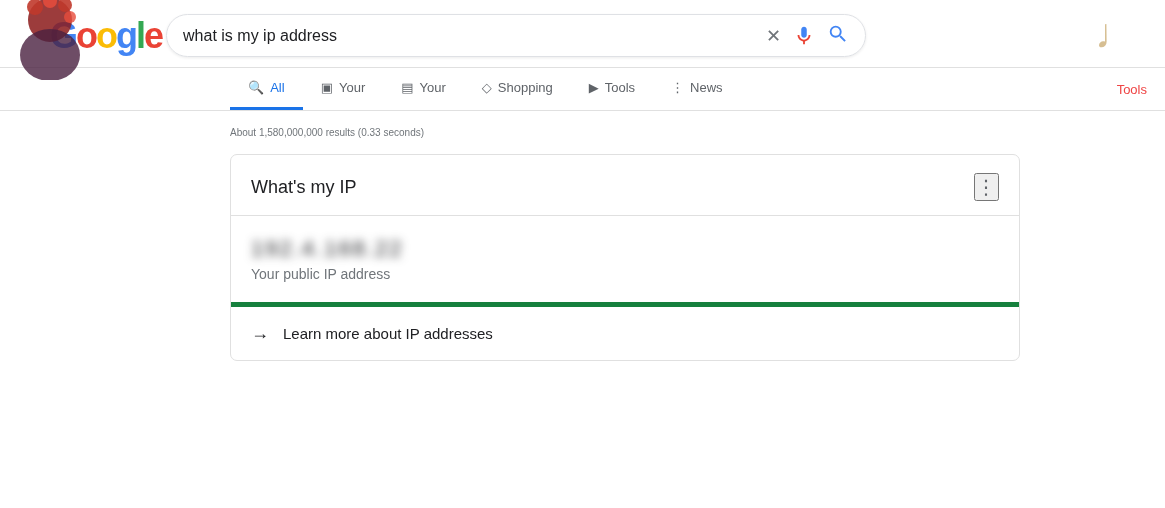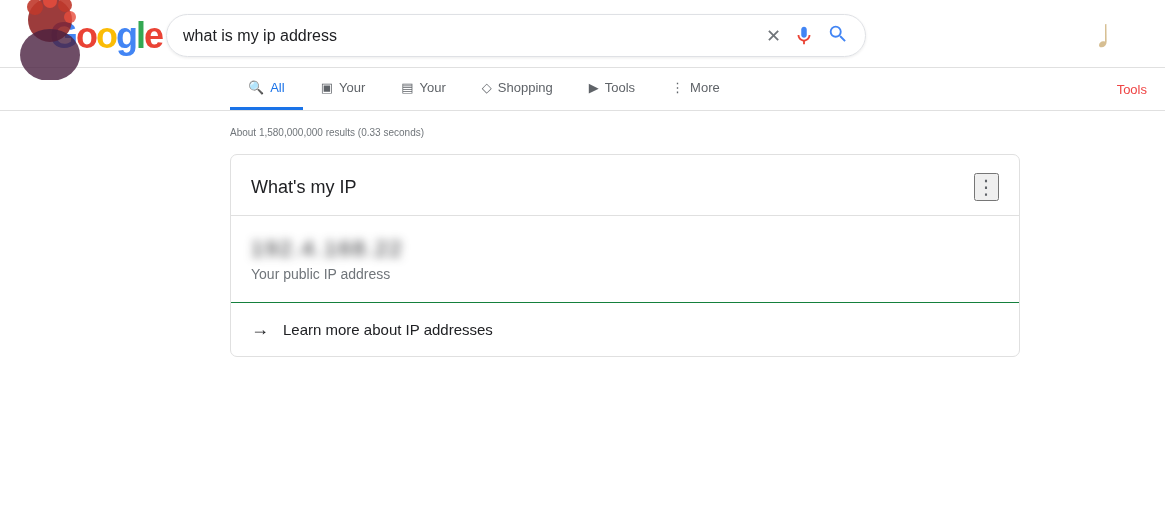--- a/index.html
+++ b/index.html
@@ -195,21 +195,21 @@
 
     .three-dots {
       color: #5f6368;
       font-size: 20px;
       cursor: pointer;
       letter-spacing: 1px;
     }
 
     .ip-card-body {
       padding: 20px 20px 20px 20px;
-      border-bottom: 1px solid #15803d;
+      border-bottom: 5px solid #15803d;
     }
 
     .ip-address-blurred {
       font-size: 22px;
       font-weight: 400;
       color: #202124;
       filter: blur(5px);
       user-select: none;
       margin-bottom: 4px;
       letter-spacing: 2px;
@@ -311,21 +311,21 @@
   <a class="nav-tab">
     <span style="font-size:13px;">◇</span>
     <span>Shopping</span>
   </a>
   <a class="nav-tab">
     <span style="font-size:13px;">▶</span>
     <span>Tools</span>
   </a>
   <a class="nav-tab">
     <span style="font-size:13px;">⋮</span>
-    <span>More</span>
+    <span>News</span>
   </a>
   <div class="tools-tab">
     <span>Tools</span>
   </div>
 </nav>
 
 <div class="results-area">
   <div class="results-count">About 1,580,000,000 results (0.33 seconds)</div>
 
   <div class="ip-card">

